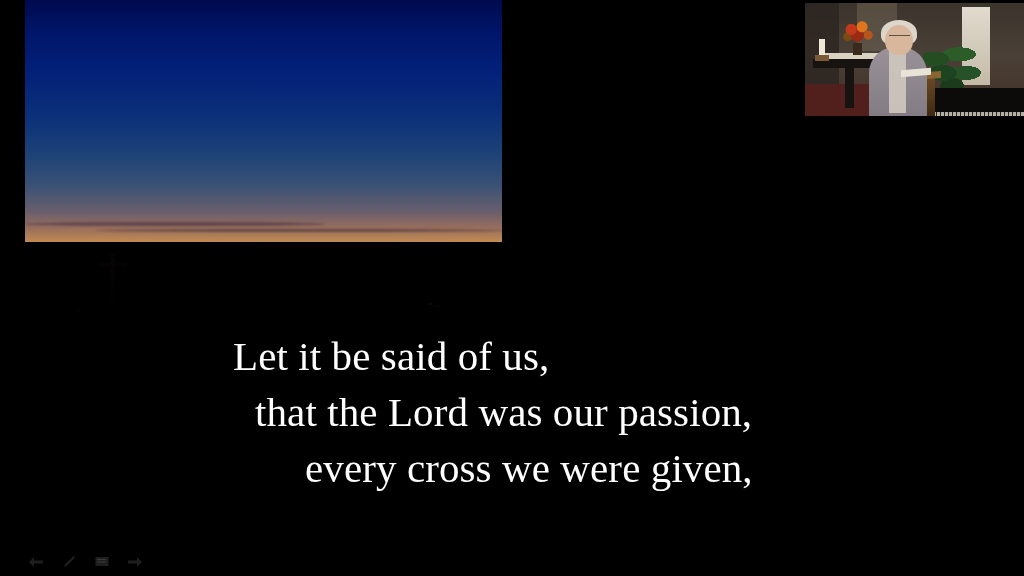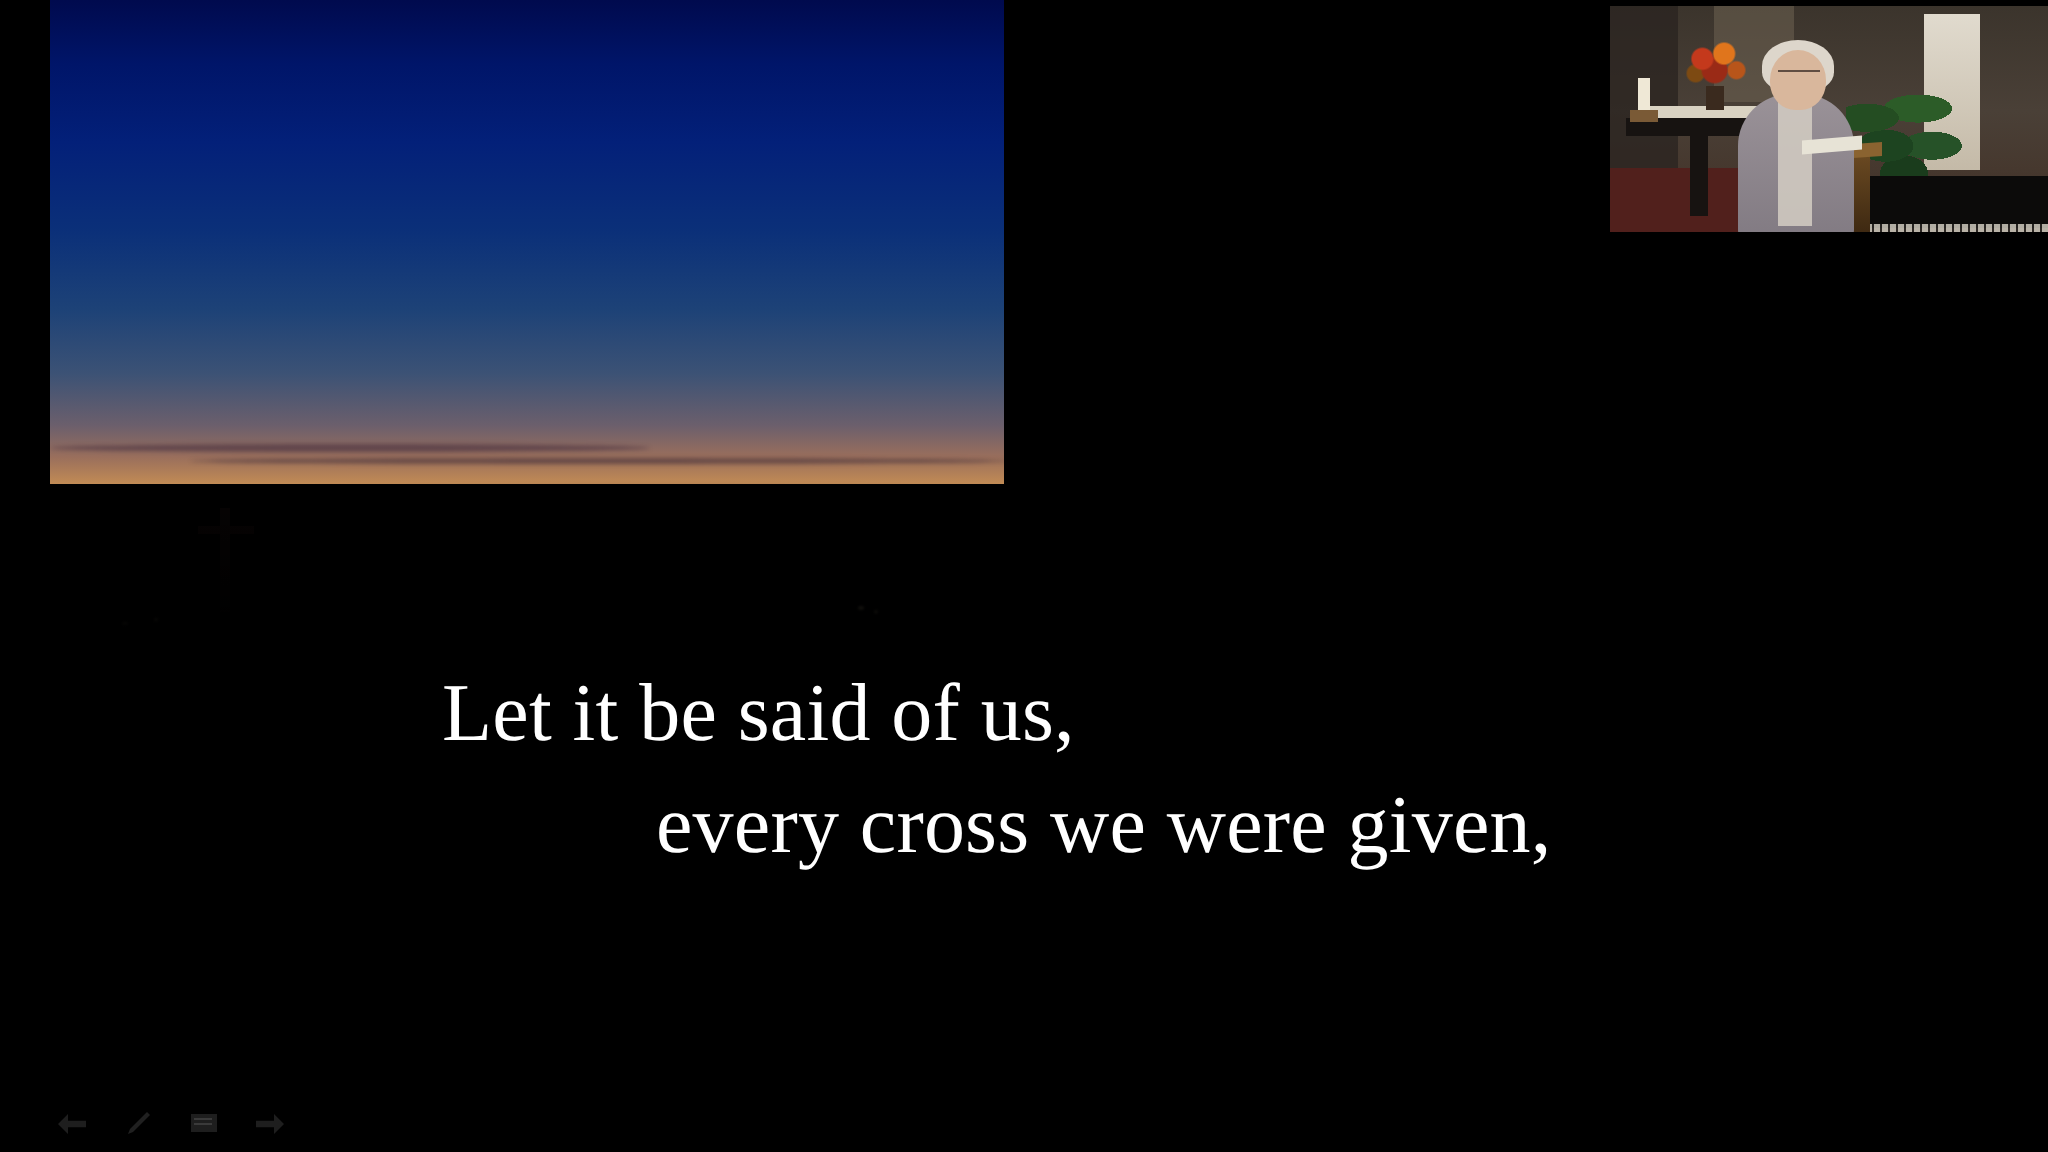--- a/index.html
+++ b/index.html
@@ -110,34 +110,34 @@
   
   #photo-fade {
     position:absolute; left:0; bottom:0; width:100%; height:70px;
     background:linear-gradient(to bottom, rgba(0,0,0,0) 0%, #000 88%);
     pointer-events:none;
   }
 
   
   #lyrics {
     position:absolute;
-    left:0; top:328px;
+    left:12px; top:328px;
     width:941px;
     color:#ffffff;
     font-family:"Liberation Serif", serif;
     font-size:41px;
     line-height:56px;
     letter-spacing:.1px;
     white-space:nowrap;
   }
   .lyric-line { display:block; height:56px; }
   .lyric-line.i0 { padding-left:221px; }
   .lyric-line.i1 { padding-left:243px; }
   .lyric-line.i2 { padding-left:261px; }
-  .lyric-line.i3 { padding-left:293px;margin-left:35px; }
+  .lyric-line.i3 { padding-left:293px; }
 
   
   #pip {
     position:absolute;
     left:805px; top:0;
     width:219px; height:123px;
     overflow:hidden;
     background:#000;
   }
   #pip-inner {
@@ -295,20 +295,21 @@
     <div class="light l1"></div>
     <div class="light l2"></div>
     <div class="light l3"></div>
     <div class="light l4"></div>
     <div class="light l5"></div>
     <div id="photo-fade"></div>
   </div>
 
   <div id="lyrics">
     <span class="lyric-line i0">Let it be said of us,</span>
+    <span class="lyric-line i1">that the Lord was our passion,</span>
     <span class="lyric-line i3">every cross we were given,</span>
   </div>
 
   <div id="pip">
     <div id="pip-inner">
       <div class="wall"></div>
       <div class="wall-panel2"></div>
       <div class="wall-panel"></div>
       <div class="window-light"></div>
       <div class="red-carpet"></div>

